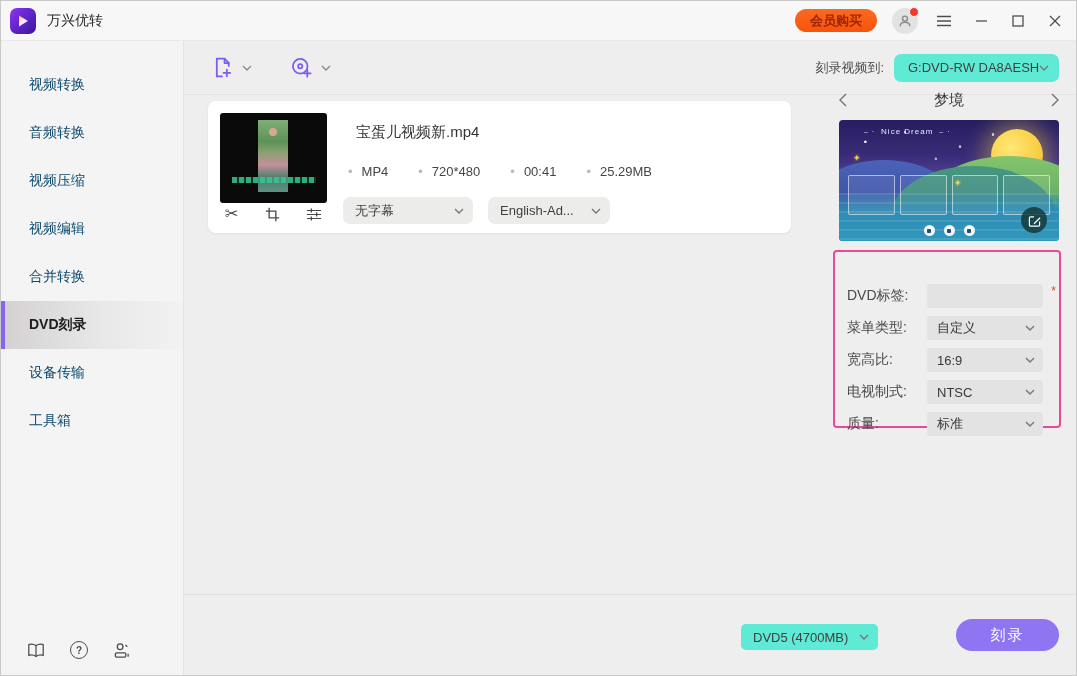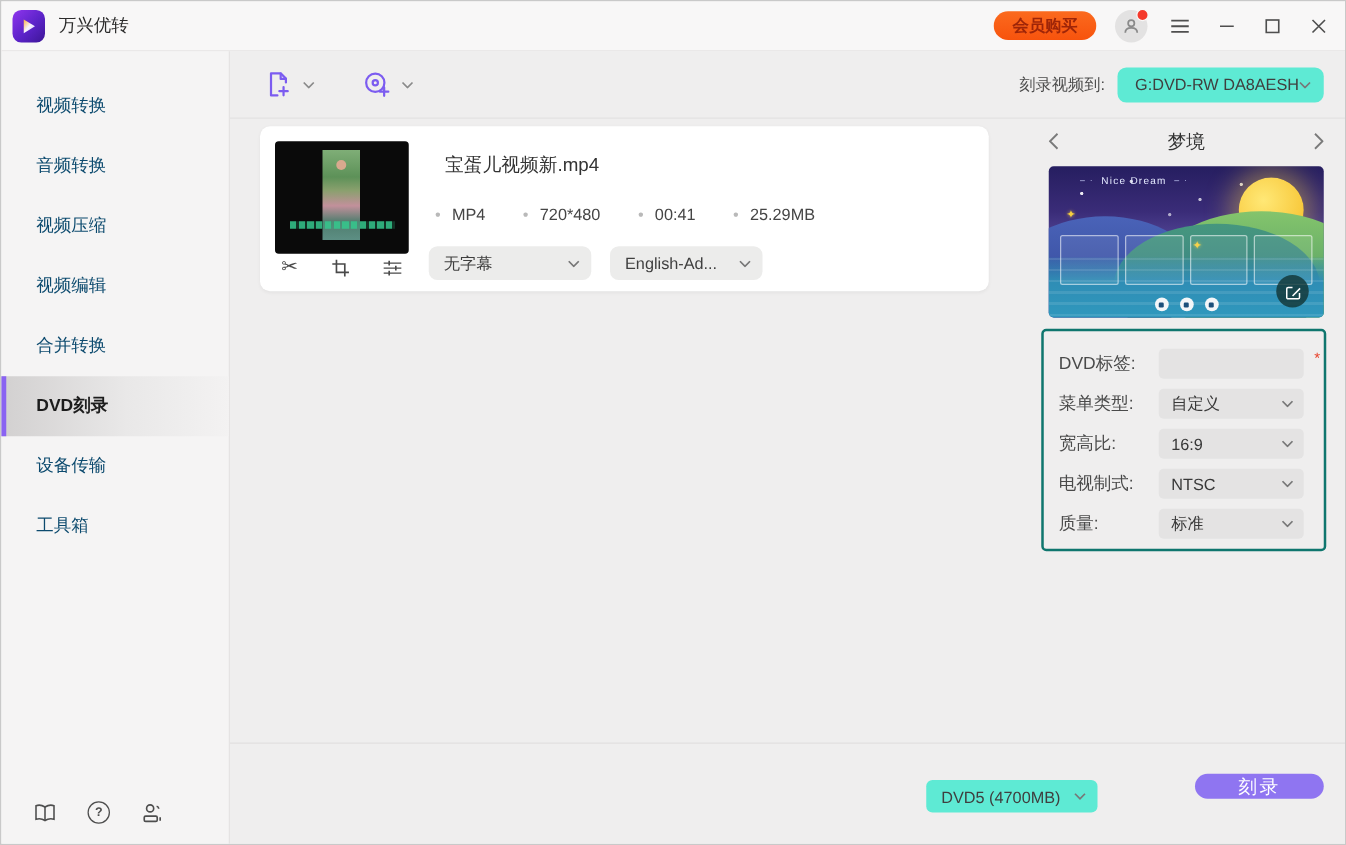--- a/index.html
+++ b/index.html
@@ -58,21 +58,21 @@
                align-items:center;padding:0 5px;box-sizing:border-box;}
   .thumb-tools .t-ic{color:#4a4a4a;cursor:pointer;display:flex;align-items:center;font-size:16px;line-height:1;}
   .file-name{position:absolute;left:148px;top:22px;font-size:15px;color:#333;}
   .meta-row{position:absolute;left:140px;top:63px;display:flex;align-items:center;gap:30px;text-align:right;}
   .meta{font-size:13px;color:#454545;display:flex;align-items:center;}
   .meta::before{content:"•";color:#b9b9b9;margin-right:9px;font-size:13px;}
   .card-selects{position:absolute;left:135px;top:96px;display:flex;gap:15px;}
   .sub-select{width:130px;height:27px;padding:0 9px 0 12px;background:#ececeb;}
   .aud-select{width:122px;height:27px;padding:0 9px 0 12px;background:#ececeb;}
   
-  .rpanel{position:absolute;left:647px;top:60px;width:236px;}
+  .rpanel{position:absolute;left:647px;top:47px;width:236px;}
   .tpl-row{height:24px;display:flex;align-items:center;justify-content:space-between;padding:0 8px;}
   .tpl-name{font-size:15px;color:#333;}
   .tpl-arrow{color:#7a7a7a;cursor:pointer;display:flex;align-items:center;}
   .preview{position:absolute;left:8px;top:32px;width:220px;height:121px;border-radius:4px;overflow:hidden;
      background:linear-gradient(180deg,#261e60 0%,#3a2c78 30%,#4c3f8e 44%,#2f6e95 58%,#2f86ad 72%,#2f93ba 100%);}
   .pv-stars{position:absolute;inset:0;background-image:
      radial-gradient(circle at 12% 18%,rgba(255,255,255,.9) 0 1px,transparent 1.6px),
      radial-gradient(circle at 30% 10%,rgba(255,255,255,.8) 0 1px,transparent 1.6px),
      radial-gradient(circle at 55% 22%,rgba(255,255,255,.7) 0 1px,transparent 1.6px),
      radial-gradient(circle at 44% 32%,rgba(255,255,255,.6) 0 1px,transparent 1.6px),
@@ -96,37 +96,37 @@
   .pv-frames{position:absolute;left:9px;bottom:26px;width:202px;display:flex;gap:5px;}
   .pv-frame{width:47px;height:40px;border:1px solid rgba(255,255,255,.55);background:rgba(255,255,255,.07);
      border-radius:2px;box-sizing:border-box;cursor:pointer;}
   .pv-dots{position:absolute;left:0;bottom:5px;width:100%;display:flex;justify-content:center;gap:9px;}
   .pv-dot{width:11px;height:11px;border-radius:50%;background:#f4f6f8;cursor:pointer;
      display:flex;align-items:center;justify-content:center;}
   .pv-dot::after{content:"";width:4px;height:4px;border-radius:1px;background:#1c4f7a;}
   .pv-edit{position:absolute;right:12px;bottom:8px;width:26px;height:26px;border-radius:50%;
      background:rgba(18,54,54,.82);display:flex;align-items:center;justify-content:center;cursor:pointer;}
   
-  .settings{position:absolute;left:2px;top:162px;width:228px;height:178px;border:2px solid #0f766e;
-            border-radius:4px;box-sizing:border-box;padding-top:10px;}
+  .settings{position:absolute;left:2px;top:162px;width:228px;height:178px;border:2px solid #ec4899;
+            border-radius:4px;box-sizing:border-box;padding-top:28px;}
   .set-row{position:relative;height:32px;display:flex;align-items:center;}
   .set-label{position:absolute;left:12px;font-size:14px;color:#4a4a4a;}
   .set-ctl{position:absolute;right:16px;width:116px;height:24px;}
   .set-input{width:116px;height:24px;border:none;background:#e4e3e3;border-radius:4px;box-sizing:border-box;padding:0 8px;font-size:13px;}
   .set-select{width:116px;height:24px;padding:0 8px 0 10px;background:#e4e3e3;border-radius:4px;}
   .set-select .sel-txt{font-size:13px;color:#383838;}
   .req{position:absolute;right:3px;top:4px;color:#e8402a;font-size:12px;}
   
   .bottom-sep{position:absolute;left:0;top:553px;width:100%;height:1px;background:#e2e0e0;}
   .progress{position:absolute;left:22px;top:586px;width:515px;height:19px;background:#e2e1e1;border-radius:10px;
             display:flex;align-items:center;}
   .progress-fill{position:absolute;left:1px;top:1px;width:6px;height:17px;border-radius:9px;background:#8b6ff0;}
   .progress-txt{margin-left:auto;padding-right:11px;font-size:11px;color:#4f4f4f;}
   .disc-select{position:absolute;left:557px;top:583px;width:137px;height:26px;padding:0 9px 0 12px;border-radius:5px;}
-  .burn-btn{position:absolute;left:772px;top:578px;width:103px;height:20px;border:none;border-radius:18px;
+  .burn-btn{position:absolute;left:772px;top:578px;width:103px;height:32px;border:none;border-radius:18px;
             background:#8f75f1;color:#ffffff;font-size:15px;letter-spacing:2px;cursor:pointer;}
   .chev{flex:none;display:flex;align-items:center;}
 </style>
 </head>
 <body>
 
 <div id="app">
 
   <div class="titlebar">
     <div class="logo">

